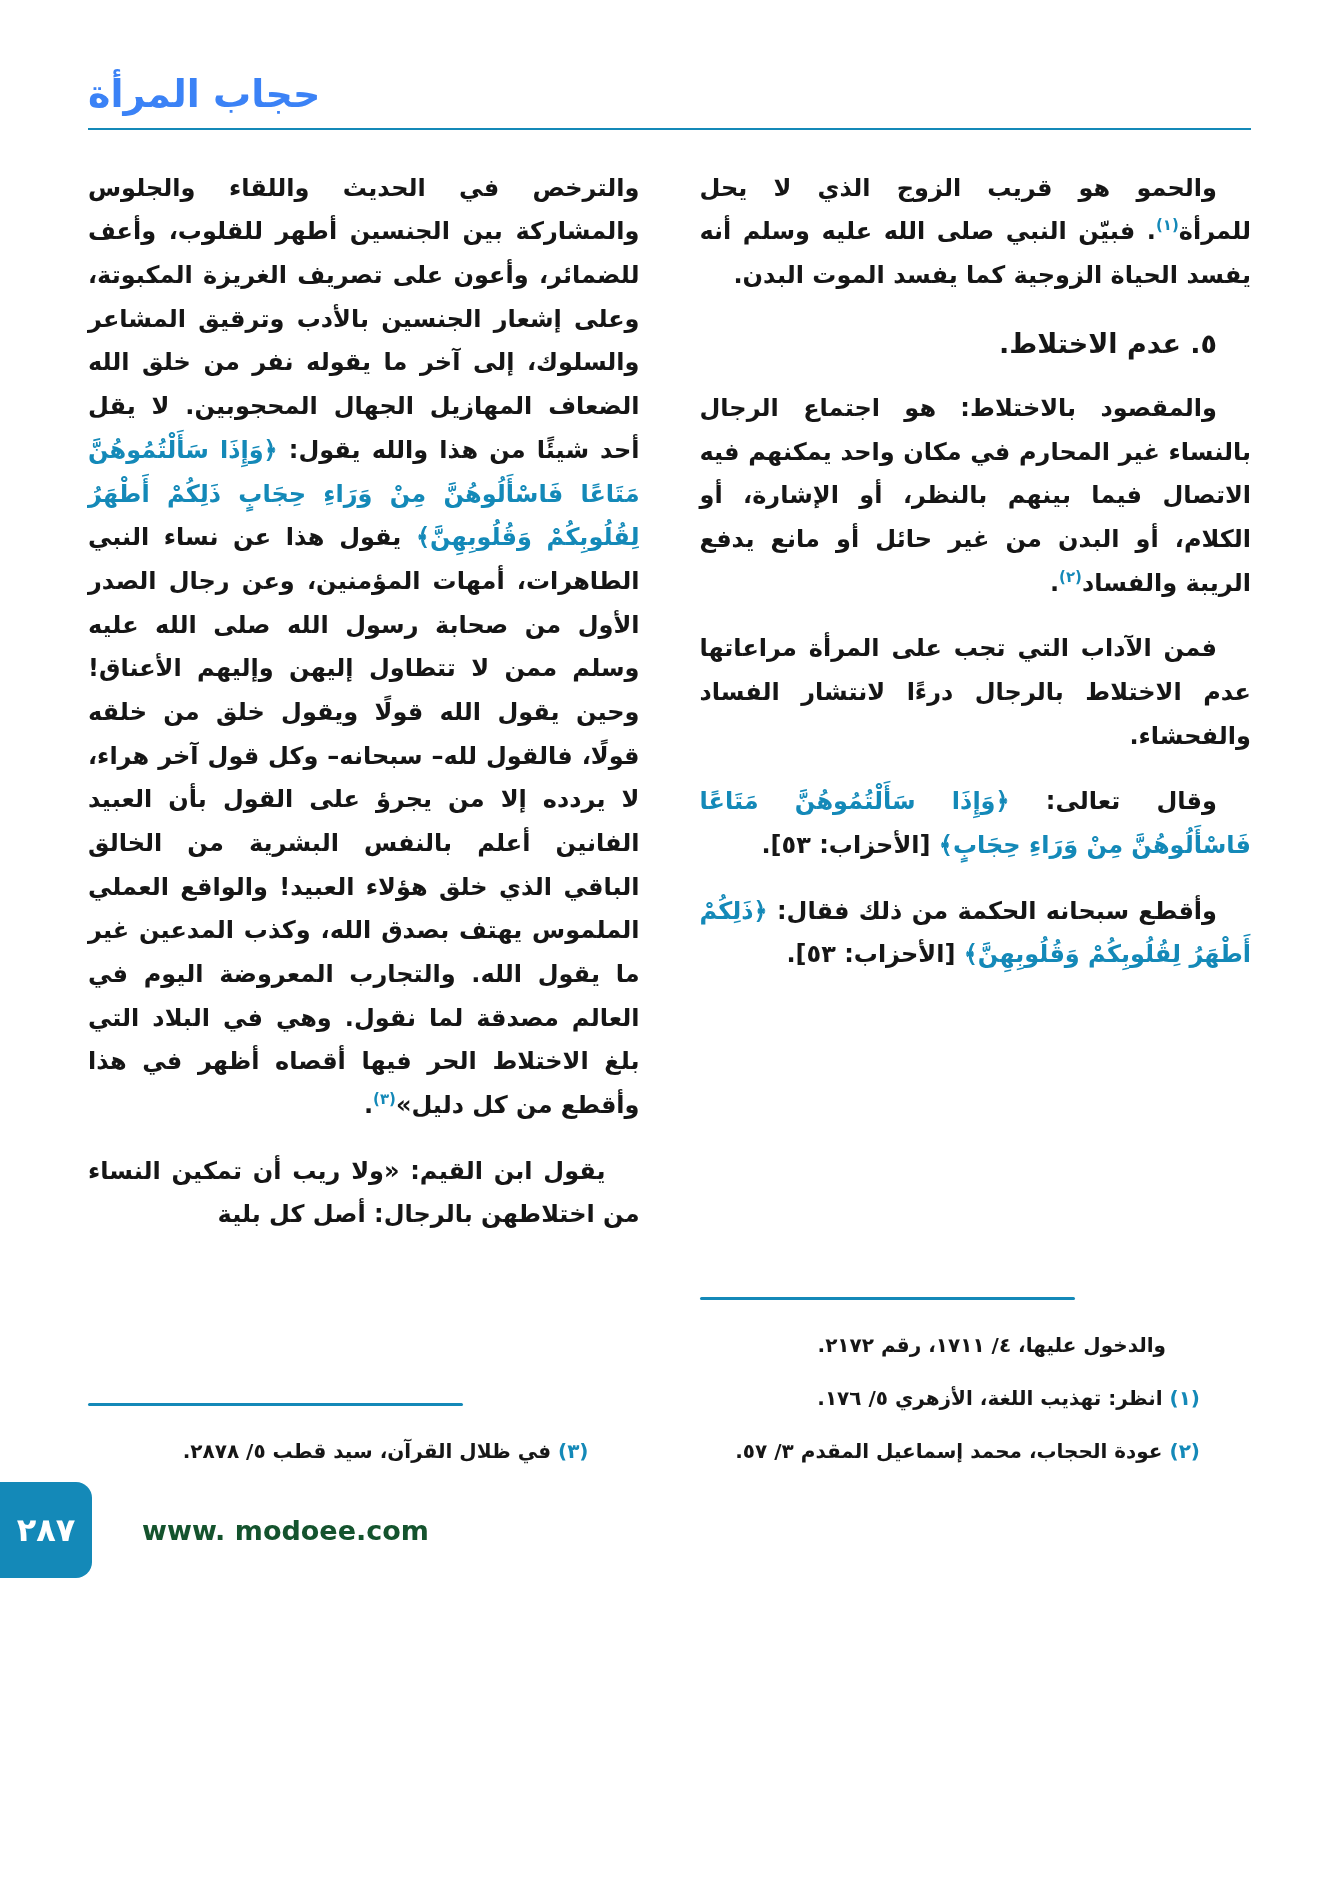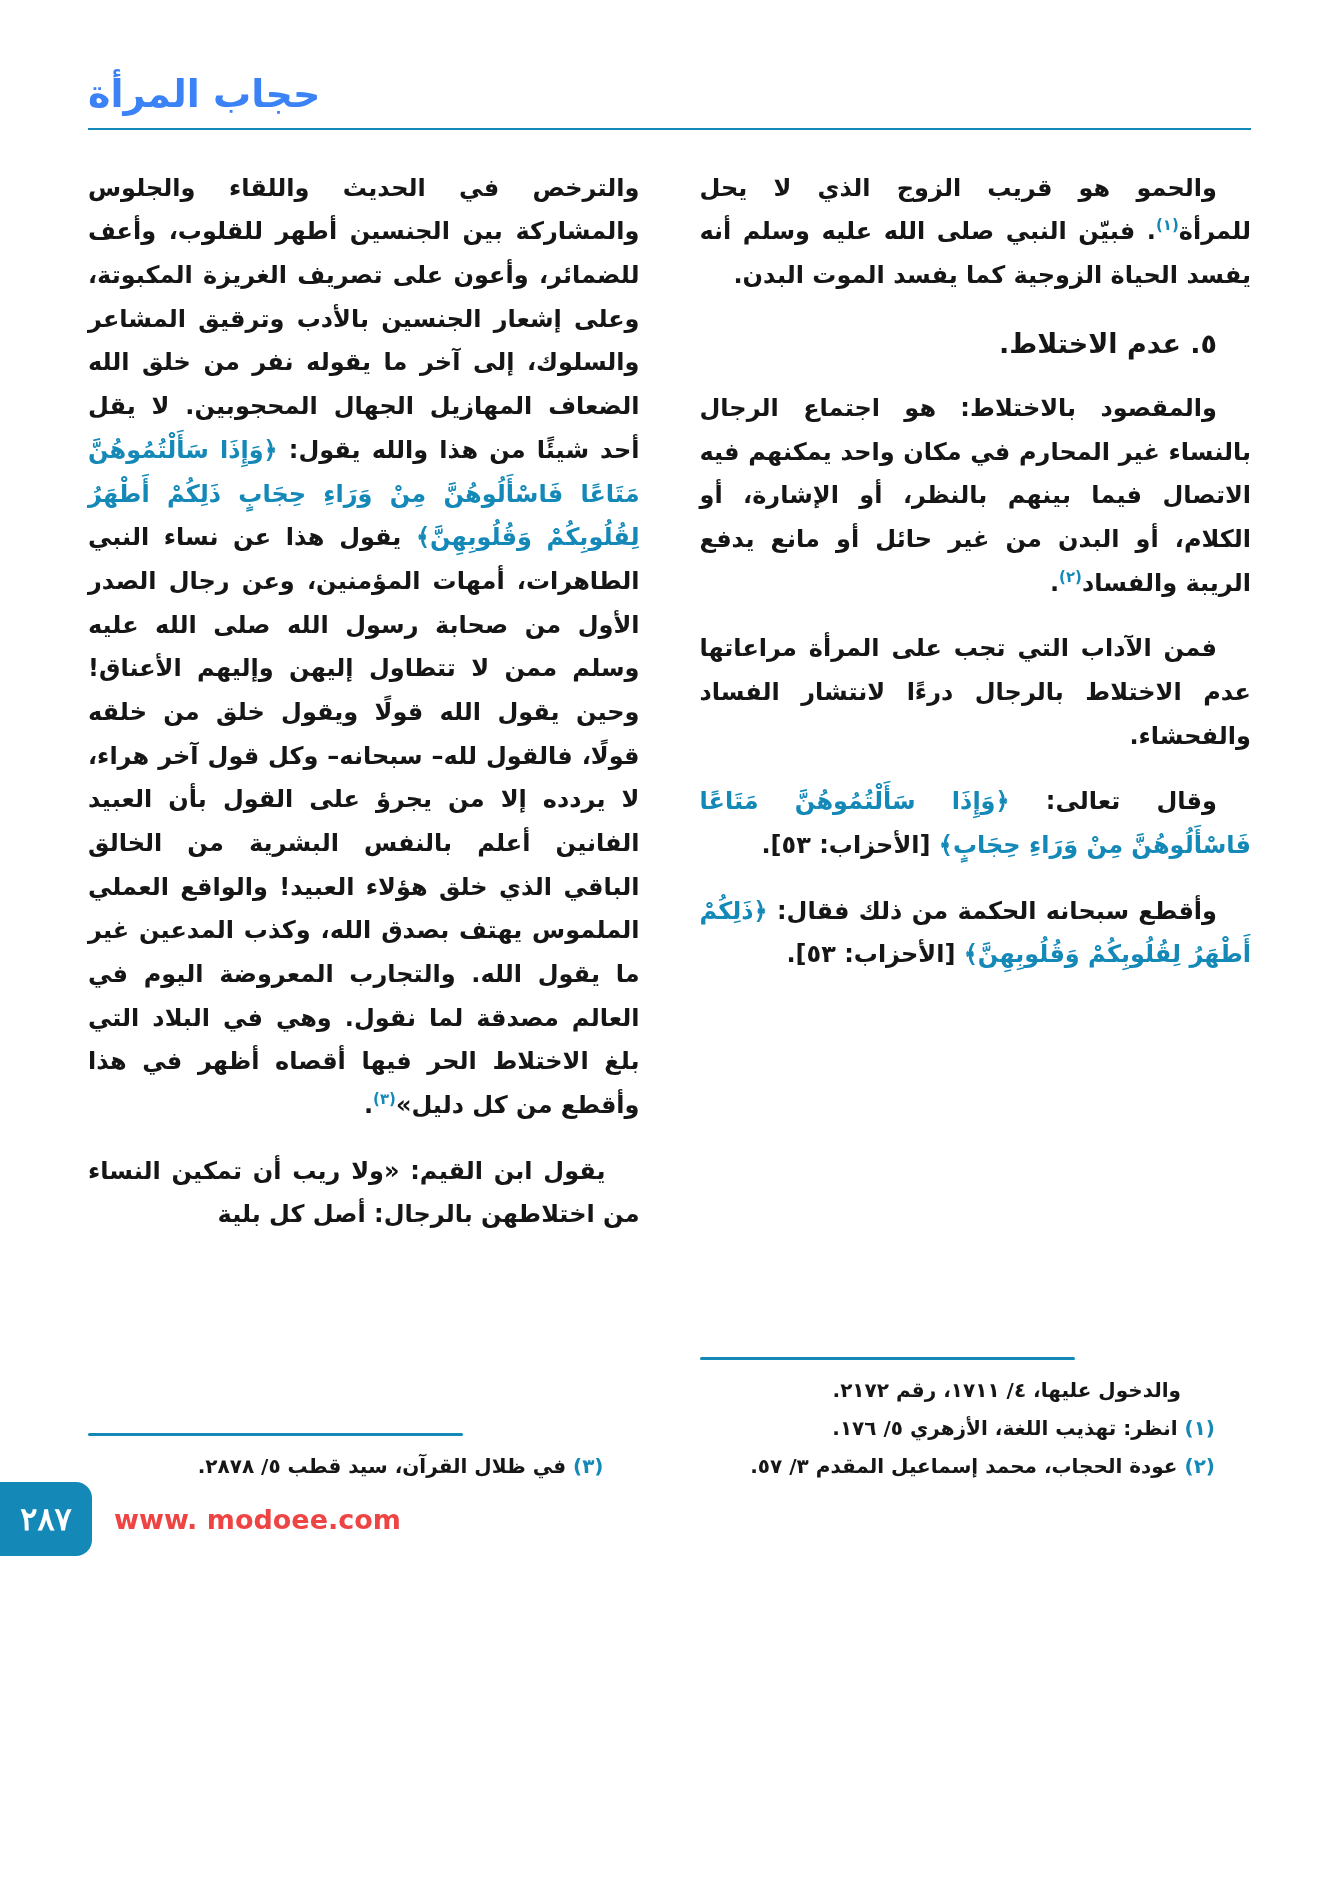--- a/index.html
+++ b/index.html
@@ -66,47 +66,46 @@
     align-self:flex-end; 
     margin:10px 0 10px 0;
     border-radius:2px;
   }
   .footnotes {
     font-size:20px;
     font-weight:700;
     line-height:1.8;
     text-align:justify;
   }
-  .footnotes .fn { margin:2px; }
+  .footnotes .fn { margin:17px; }
   .footnotes .fn.cont { padding-right:34px; }
   .fnum { color:#1489b8; }
   
   .footer {
     position:absolute;
     left:0;
     top:1482px;
     display:flex;
     align-items:center;
     direction:ltr;
   }
   .page-tab {
-    width:92px; height:74px;
+    width:92px; height:96px;
     background:#1489b8;
     border-radius:0 16px 16px 0;
     color:#ffffff;
     display:flex;
     align-items:center;
     justify-content:center;
     font-size:32px;
     font-weight:700;
-    font-family:Liberation Serif, serif;
   }
   .website {
-    margin-left:22px;
-    color:#ef4444;
+    margin-left:50px;
+    color:#14532d;
     font-size:27px;
     font-weight:700;
     direction:ltr;
   }
 </style>
 </head>
 <body>
 
 <div class="page">
 

